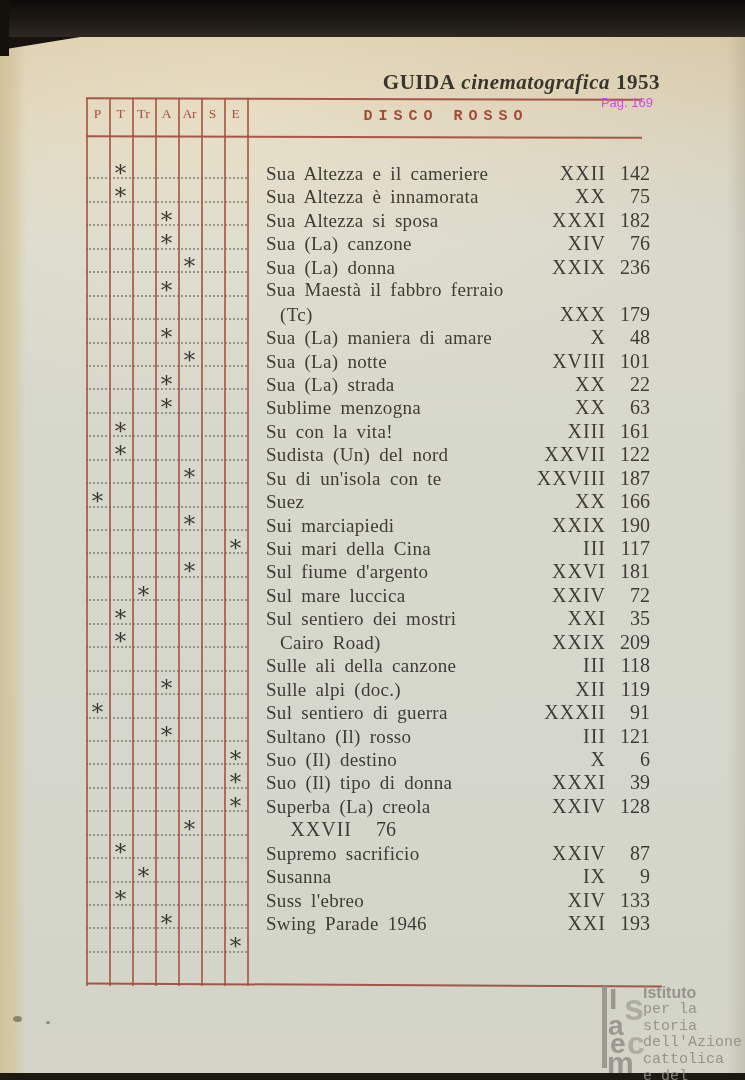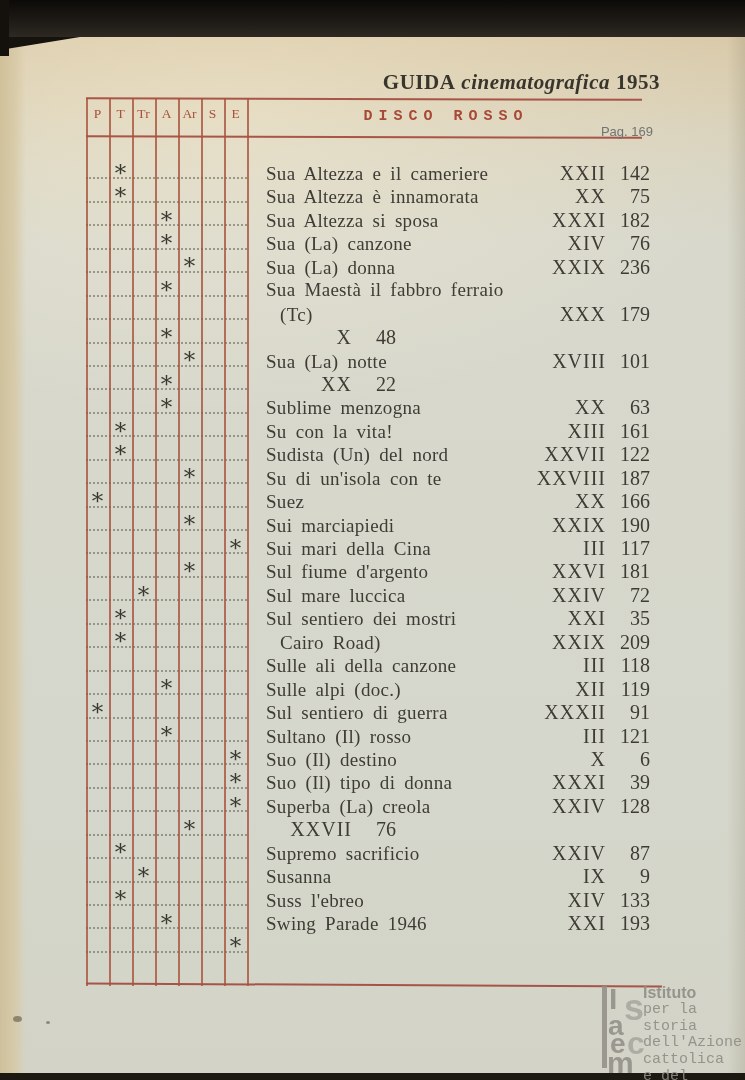--- a/index.html
+++ b/index.html
@@ -46,22 +46,22 @@
   #redline-top{left:86px;top:98px;width:556px;transform:rotate(.15deg);}
   #redline-mid{left:86px;top:136px;width:556px;transform:rotate(.15deg);}
   #redline-bottom{left:86px;top:984px;width:576px;transform:rotate(.3deg);}
 
   #section-title{
     position:absolute;top:108px;left:336px;width:220px;text-align:center;
     font-family:Liberation Mono, monospace;font-weight:bold;font-size:15px;
     letter-spacing:6px;color:#a84836;white-space:nowrap;
   }
   #page-label{
-    position:absolute;top:124px;right:92px;
-    font-family:"Liberation Sans", sans-serif;font-size:13px;color:#737373;
+    position:absolute;top:95px;right:92px;
+    font-family:"Liberation Sans", sans-serif;font-size:13px;color:#d946ef;
   }
 
   
   #grid{position:absolute;left:86px;top:98px;width:161px;height:888px;}
   .vline{position:absolute;top:0;bottom:0;width:1.5px;background:#a8523c;opacity:.8;}
   #grid-letters{position:absolute;left:0;top:8px;width:161px;height:26px;display:flex;}
   .grid-letter{width:23px;text-align:center;font-size:13.5px;color:#a8503c;}
   #grid-rows{position:absolute;left:0;top:58px;width:161px;}
   .grid-row{position:relative;height:23.45px;border-bottom:2px dotted rgba(95,92,80,.55);box-sizing:border-box;}
   .star{
@@ -339,29 +339,31 @@
         <div class="e-title">Sua Maestà il fabbro ferraio</div>
         <div class="e-roman"></div>
         <div class="e-num"></div>
       </div>
       <div class="entry-row">
         <div class="e-title indent">(Tc)</div>
         <div class="e-roman">XXX</div>
         <div class="e-num">179</div>
       </div>
       <div class="entry-row">
+        <div class="e-title">Sua (La) maniera di amare</div>
         <div class="e-roman">X</div>
         <div class="e-num">48</div>
       </div>
       <div class="entry-row">
         <div class="e-title">Sua (La) notte</div>
         <div class="e-roman">XVIII</div>
         <div class="e-num">101</div>
       </div>
       <div class="entry-row">
+        <div class="e-title">Sua (La) strada</div>
         <div class="e-roman">XX</div>
         <div class="e-num">22</div>
       </div>
       <div class="entry-row">
         <div class="e-title">Sublime menzogna</div>
         <div class="e-roman">XX</div>
         <div class="e-num">63</div>
       </div>
       <div class="entry-row">
         <div class="e-title">Su con la vita!</div>

